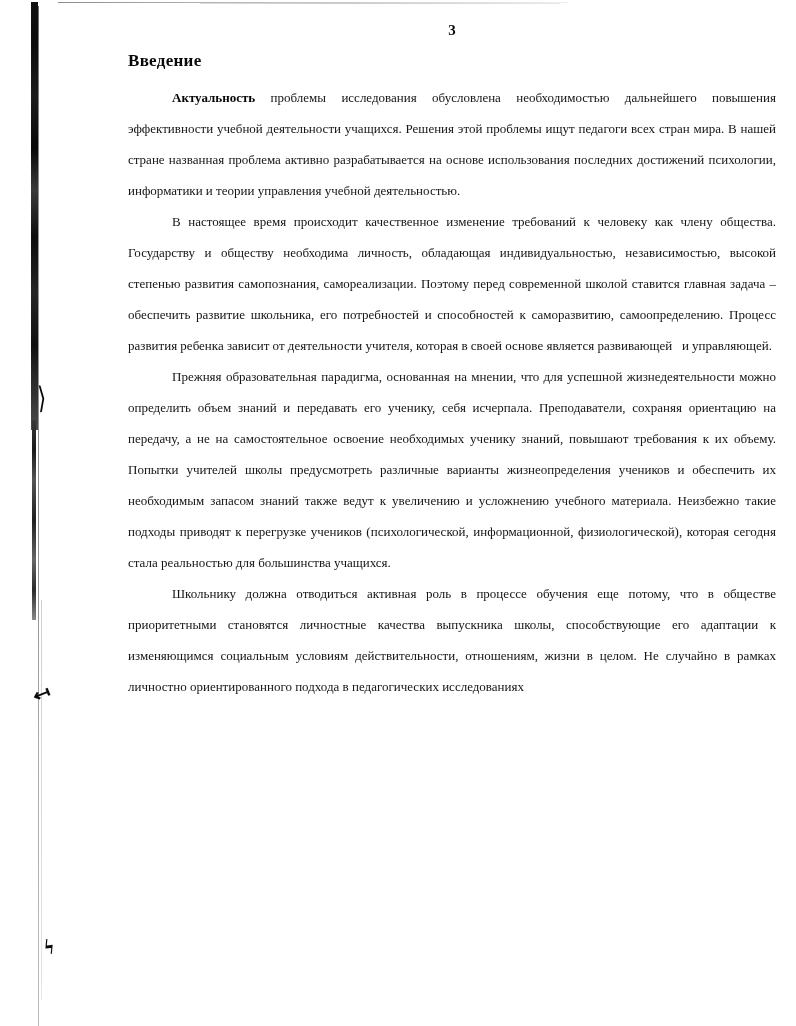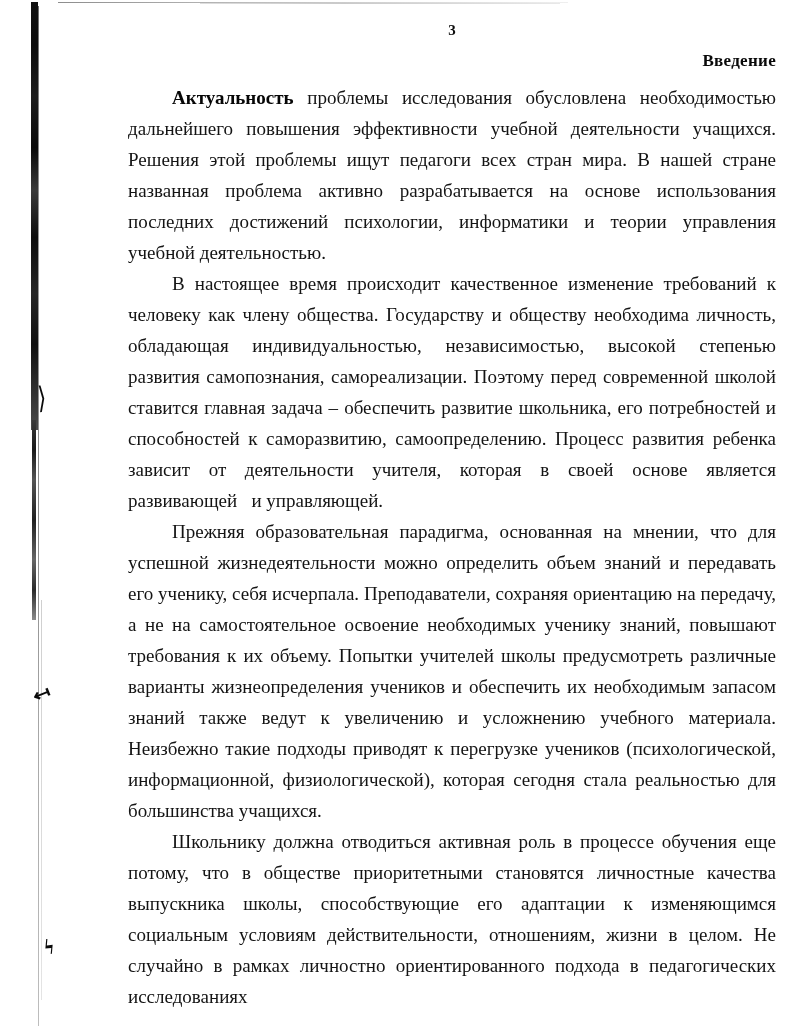--- a/index.html
+++ b/index.html
@@ -116,31 +116,31 @@
   .page-number {
     text-align: center;
     font-size: 15px;
     font-weight: bold;
     color: #111;
     letter-spacing: 0.2px;
     margin: 0 0 12px 0;
   }
 
   .doc-heading {
-    text-align: right;
+    text-align: left;
     font-size: 17px;
     font-weight: bold;
     color: #101010;
     margin: 0 0 11px 0;
     letter-spacing: 0.3px;
   }
 
   .para {
     margin: 0;
-    font-size: 19px;
+    font-size: 13px;
     line-height: 31px;
     color: #1a1a1a;
     text-align: justify;
     text-indent: 44px;
     text-justify: inter-word;
     -webkit-hyphens: none;
     hyphens: none;
     white-space: pre-wrap;
   }
   .para b, .para strong {

